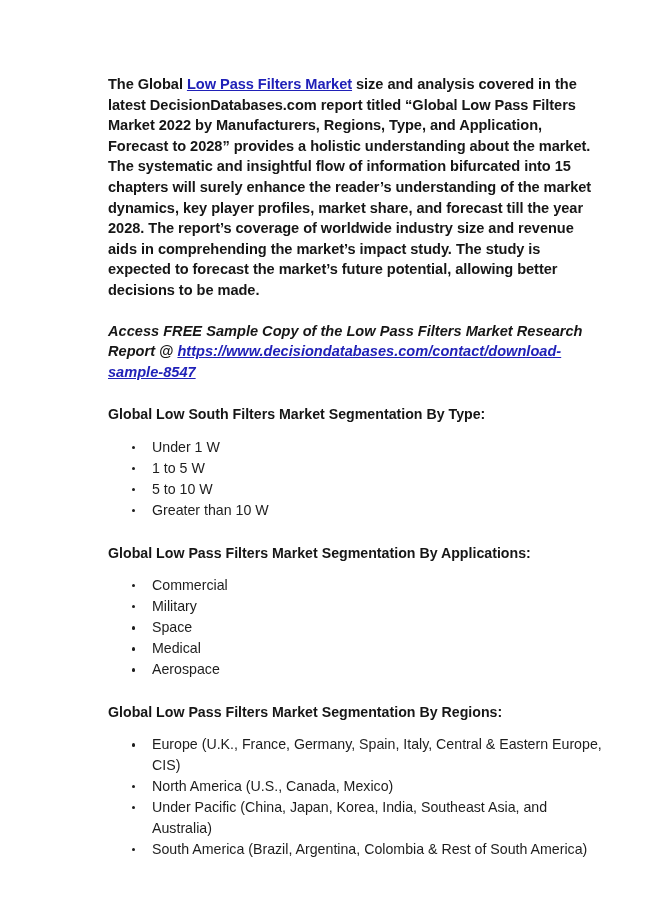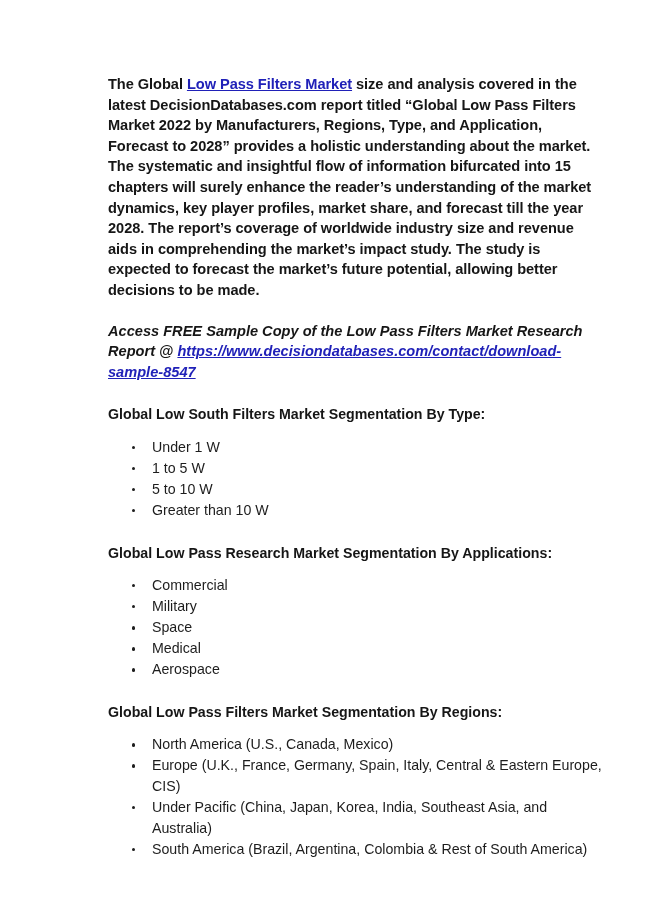--- a/index.html
+++ b/index.html
@@ -112,32 +112,32 @@
     <p class="heading-block"><span>Access FREE Sample Copy of the Low Pass Filters Market Research Report @ </span><a class="link" href="#">https://www.decisiondatabases.com/contact/download-sample-8547</a></p>
 
     <h2 class="section-heading">Global Low South Filters Market Segmentation By Type:</h2>
     <ul class="bullets">
       <li><span class="term">Under 1 W</span><span></span></li>
       <li><span class="term">1 to 5 W</span><span></span></li>
       <li><span class="term">5 to 10 W</span><span></span></li>
       <li><span class="term">Greater than 10 W</span><span></span></li>
     </ul>
 
-    <h2 class="section-heading">Global Low Pass Research Market Segmentation By Applications:</h2>
+    <h2 class="section-heading">Global Low Pass Filters Market Segmentation By Applications:</h2>
     <ul class="bullets">
       <li><span class="term">Commercial</span><span></span></li>
       <li><span class="term">Military</span><span></span></li>
       <li><span class="term">Space</span><span></span></li>
       <li><span class="term">Medical</span><span></span></li>
       <li><span class="term">Aerospace</span><span></span></li>
     </ul>
 
     <h2 class="section-heading">Global Low Pass Filters Market Segmentation By Regions:</h2>
     <ul class="bullets">
+      <li><span class="term">Europe</span><span> (U.K., France, Germany, Spain, Italy, Central &amp; Eastern Europe, CIS)</span></li>
       <li><span class="term">North America</span><span> (U.S., Canada, Mexico)</span></li>
-      <li><span class="term">Europe</span><span> (U.K., France, Germany, Spain, Italy, Central &amp; Eastern Europe, CIS)</span></li>
       <li><span class="term">Under Pacific</span><span> (China, Japan, Korea, India, Southeast Asia, and Australia)</span></li>
       <li><span class="term">South America</span><span> (Brazil, Argentina, Colombia &amp; Rest of South America)</span></li>
     </ul>
 
     <div class="spacer-tail"></div>
   </div>
 </div>
 
 </body></html>

